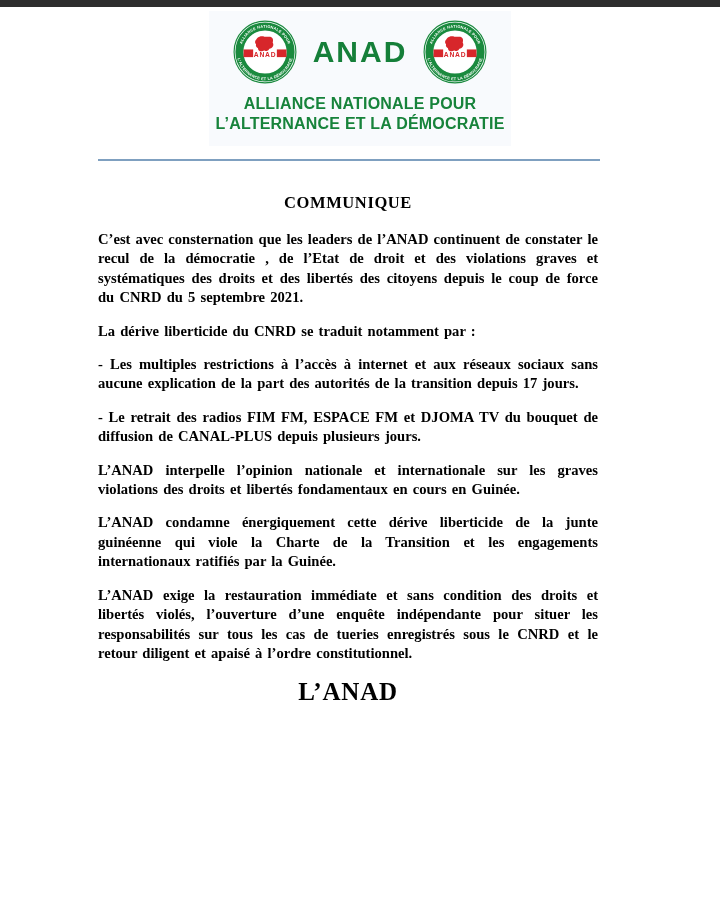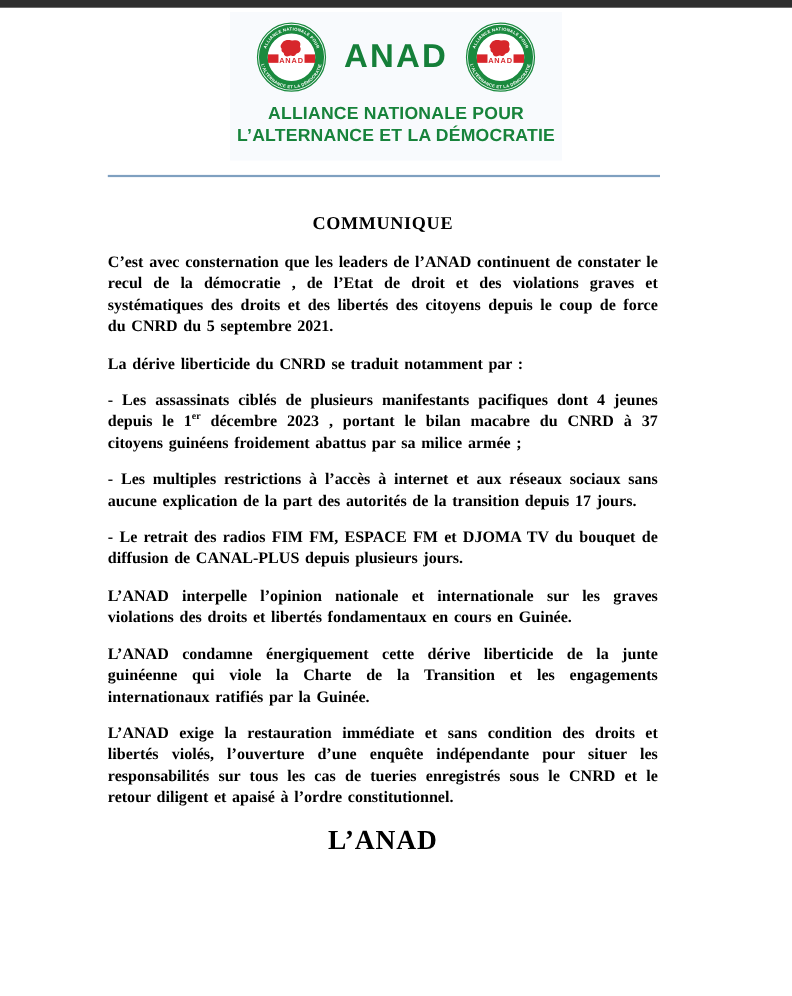--- a/index.html
+++ b/index.html
@@ -115,21 +115,20 @@
 
 <div class="divider"></div>
 
 <div class="doc">
   <div class="doc-title">COMMUNIQUE</div>
 
   <p class="first">C’est avec consternation que les leaders de l’ANAD continuent de constater le recul de la démocratie , de l’Etat de droit et des violations graves et systématiques des droits et des libertés des citoyens depuis le coup de force du CNRD du 5 septembre 2021.</p>
 
   <p>La dérive liberticide du CNRD se traduit notamment par :</p>
 
-  <p><span>- Les assassinats ciblés de plusieurs manifestants pacifiques dont 4 jeunes  depuis le 1</span><sup>er</sup><span> décembre 2023 , portant le bilan macabre du CNRD à 37 citoyens guinéens froidement abattus par sa milice armée ;</span></p>
 
 
   <p>- Les multiples restrictions à l’accès à internet et aux réseaux sociaux sans aucune explication de la part des autorités de la transition depuis 17 jours.</p>
 
   <p>- Le retrait des radios FIM FM, ESPACE FM et DJOMA TV du bouquet de diffusion de CANAL-PLUS depuis plusieurs jours.</p>
 
   <p>L’ANAD interpelle l’opinion nationale et internationale sur les graves violations des droits et libertés fondamentaux en cours en Guinée.</p>
 
   <p>L’ANAD condamne énergiquement cette dérive liberticide de la junte guinéenne qui viole la Charte  de la Transition et les engagements internationaux ratifiés par la Guinée.</p>
 

